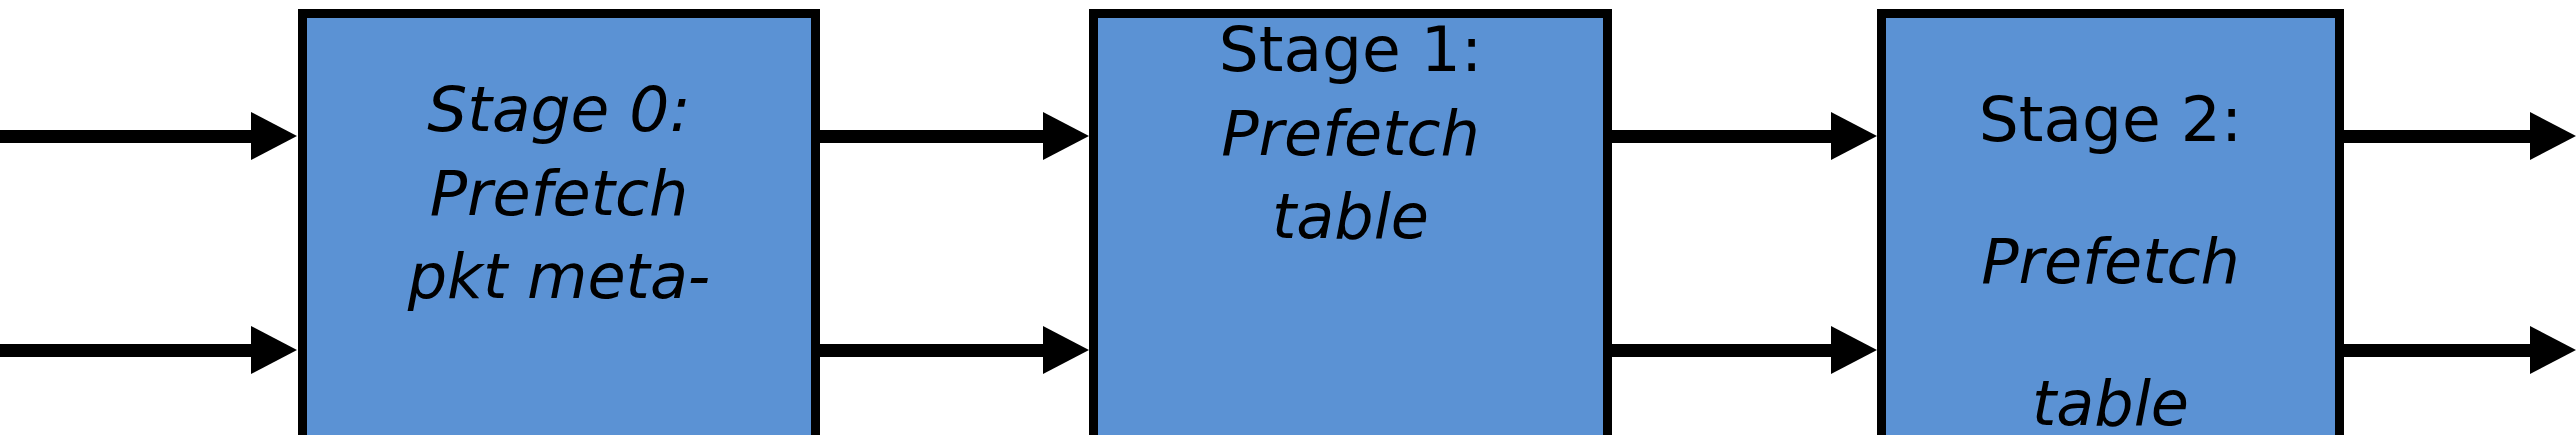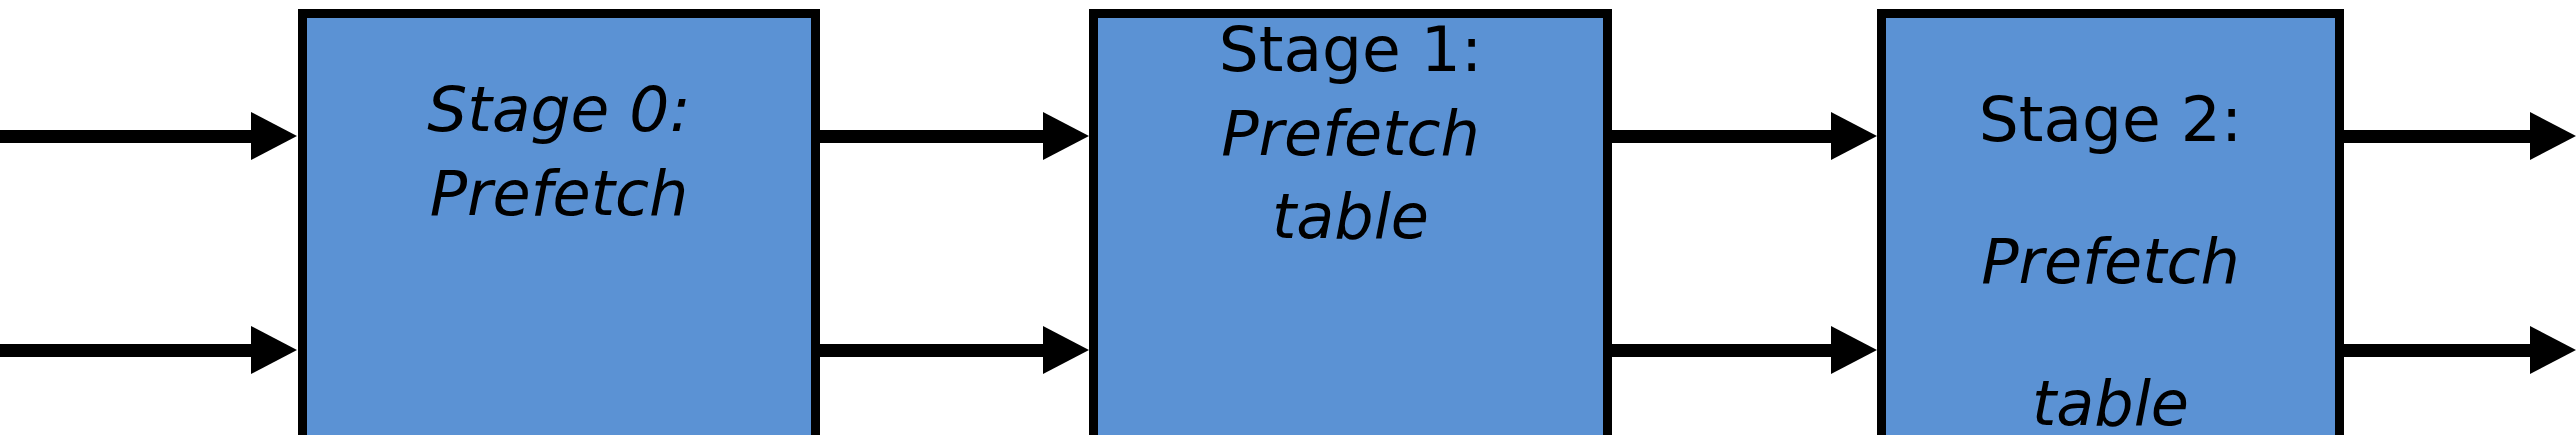--- a/index.html
+++ b/index.html
@@ -80,20 +80,21 @@
   </div>
 
   <div class="arrow" style="left:0px; top:344px; width:298px;">
     <div class="arrow-shaft" style="width:255px;"></div>
     <div class="arrow-head" style="left:251px;"></div>
   </div>
 
   <div class="stage-box" style="left:298px; top:9px; width:522px; height:426px;">
     <div class="stage-title" style="margin-top:60px;font-style:italic;">Stage 0:</div>
     <div class="stage-sub" style="margin-top:19.7px;">Prefetch</div>
+    <div class="stage-sub" style="margin-top:19.7px;">pkt meta-</div>
   </div>
 
   <div class="arrow" style="left:820px; top:130px; width:269px;">
     <div class="arrow-shaft" style="width:226px;"></div>
     <div class="arrow-head" style="left:223px;"></div>
   </div>
 
   <div class="arrow" style="left:820px; top:344px; width:269px;">
     <div class="arrow-shaft" style="width:226px;"></div>
     <div class="arrow-head" style="left:223px;"></div>

